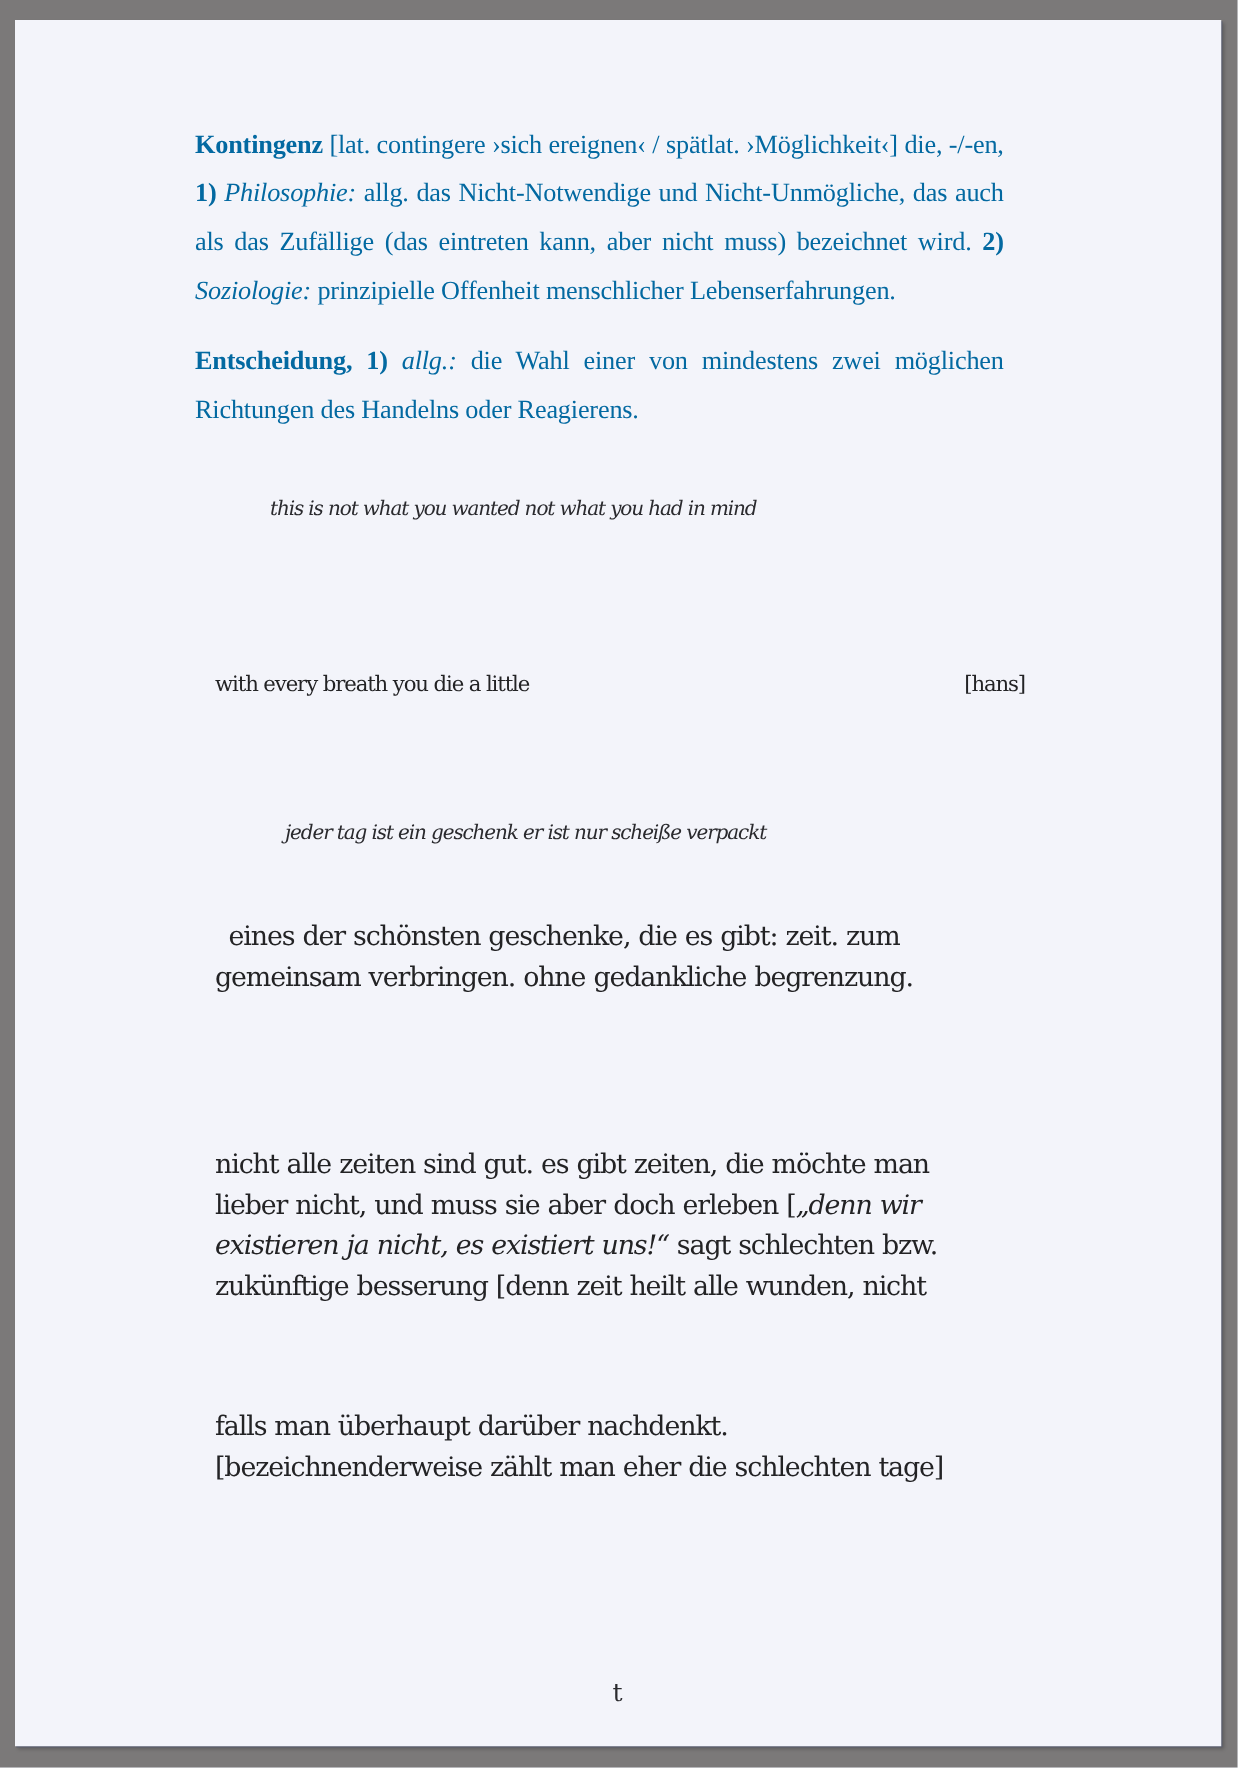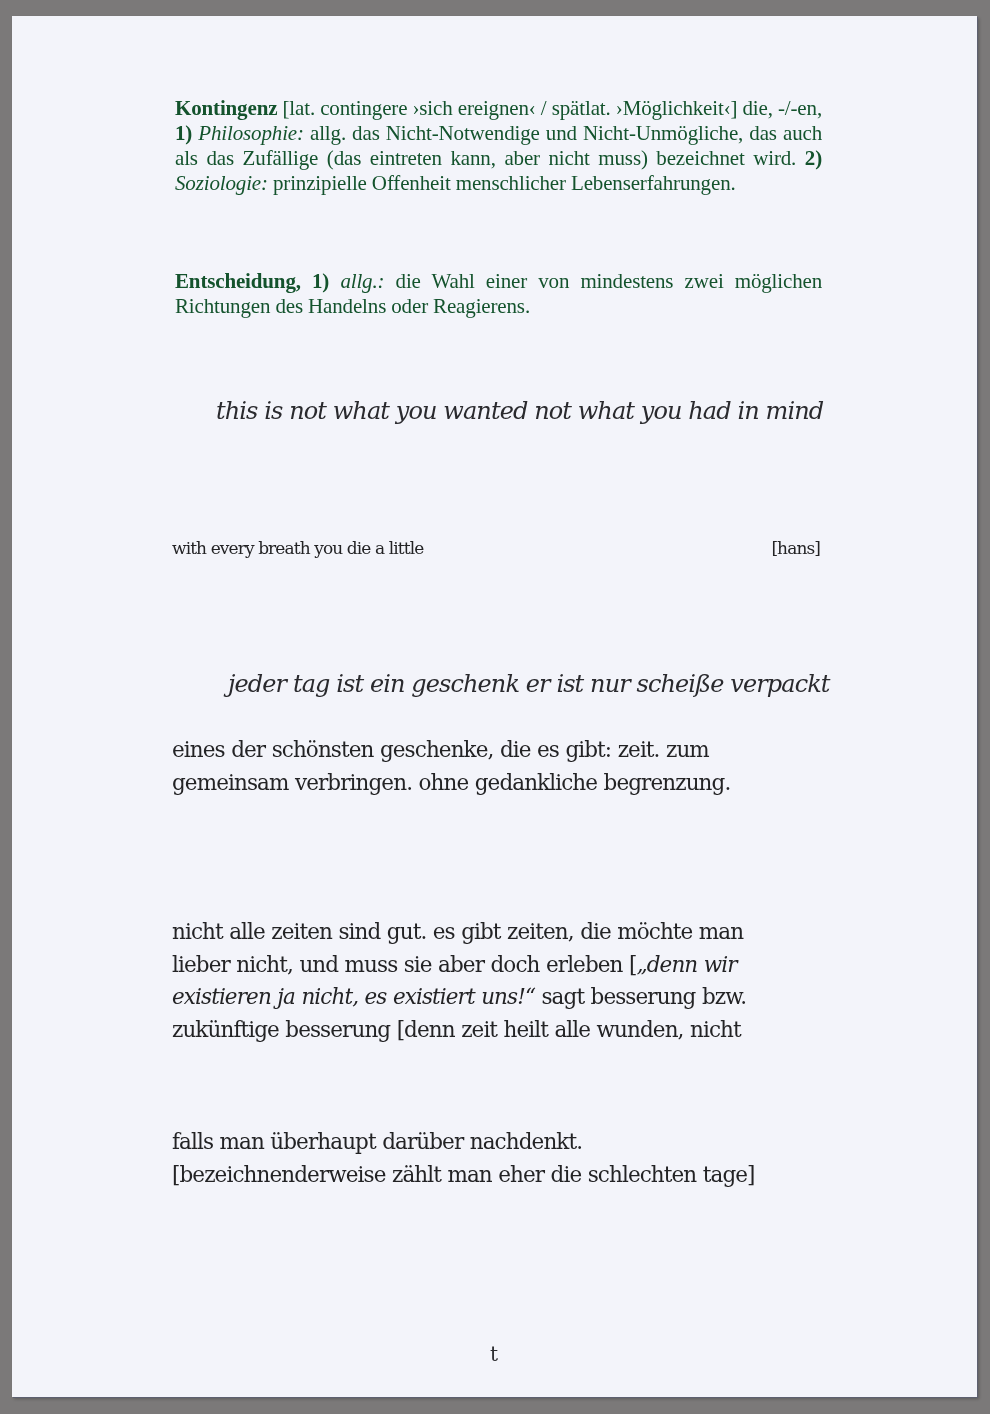--- a/index.html
+++ b/index.html
@@ -21,45 +21,45 @@
       height: 1381px;
       background: #f3f4fa;
       box-shadow: 1px 1px 0 #5d6070, 2px 2px 3px rgba(0,0,0,0.25);
     }
     .abs { position: absolute; }
 
     
     .dict {
       font-family: "Liberation Serif", serif;
       font-size: 21px;
-      line-height: 25px;
-      color: #14532d;
+      line-height: 39px;
+      color: #0369a1;
       text-align: justify;
       text-align-last: left;
       width: 647px;
-      left: 163px;
+      left: 144px;
       letter-spacing: -0.15px;
     }
     .dict b { font-weight: bold; }
     .dict i { font-style: italic; }
 
     
     .body-text {
       font-family: "DejaVu Serif", serif;
       font-size: 21.5px;
       line-height: 32.5px;
       color: #232325;
       left: 160px;
       letter-spacing: -0.9px;
       word-spacing: 0.5px;
     }
     .italic-line {
       font-family: "DejaVu Serif", serif;
       font-style: italic;
-      font-size: 24px;
+      font-size: 16px;
       color: #2a2a2e;
       letter-spacing: -0.9px;
       white-space: nowrap;
     }
     .line { display: block; white-space: nowrap; }
     .it { font-style: italic; margin-top: 44px; }
 
     .hans-row {
       left: 160px;
       width: 648px;
@@ -91,31 +91,31 @@
     <b>Entscheidung,</b> <b>1)</b> <i>allg.:</i><span> die Wahl einer von mindestens zwei möglichen Richtungen des Handelns oder Reagierens.</span>
   </div>
 
   <div class="abs italic-line" style="left:204px; top:381px;">this is not what you wanted not what you had in mind</div>
 
   <div class="abs hans-row" style="top:522px;">
     <span>with every breath you die a little</span>
     <span>[hans]</span>
   </div>
 
-  <div class="abs italic-line" style="left:216px; top:654px;text-align:right;">jeder tag ist ein geschenk er ist nur scheiße verpackt</div>
+  <div class="abs italic-line" style="left:216px; top:640px;text-align:right;">jeder tag ist ein geschenk er ist nur scheiße verpackt</div>
 
-  <div class="abs body-text" style="top:718px;">
+  <div class="abs body-text" style="top:718px;text-align:center;">
     <span class="line">eines der schönsten geschenke, die es gibt: zeit. zum</span>
     <span class="line">gemeinsam verbringen. ohne gedankliche begrenzung.</span>
   </div>
 
   <div class="abs body-text" style="top:900px;">
     <span class="line">nicht alle zeiten sind gut. es gibt zeiten, die möchte man</span>
     <span class="line"><span>lieber nicht, und muss sie aber doch erleben [</span><span class="it">„denn wir</span></span>
-    <span class="line"><span class="it">existieren ja nicht, es existiert uns!“</span><span> sagt besserung bzw.</span></span>
+    <span class="line"><span class="it">existieren ja nicht, es existiert uns!“</span><span> sagt schlechten bzw.</span></span>
     <span class="line">zukünftige besserung [denn zeit heilt alle wunden, nicht</span>
   </div>
 
   <div class="abs body-text" style="top:1110px;">
     <span class="line">falls man überhaupt darüber nachdenkt.</span>
     <span class="line">[bezeichnenderweise zählt man eher die schlechten tage]</span>
   </div>
 
   <div class="abs page-num">t</div>
 </div>

